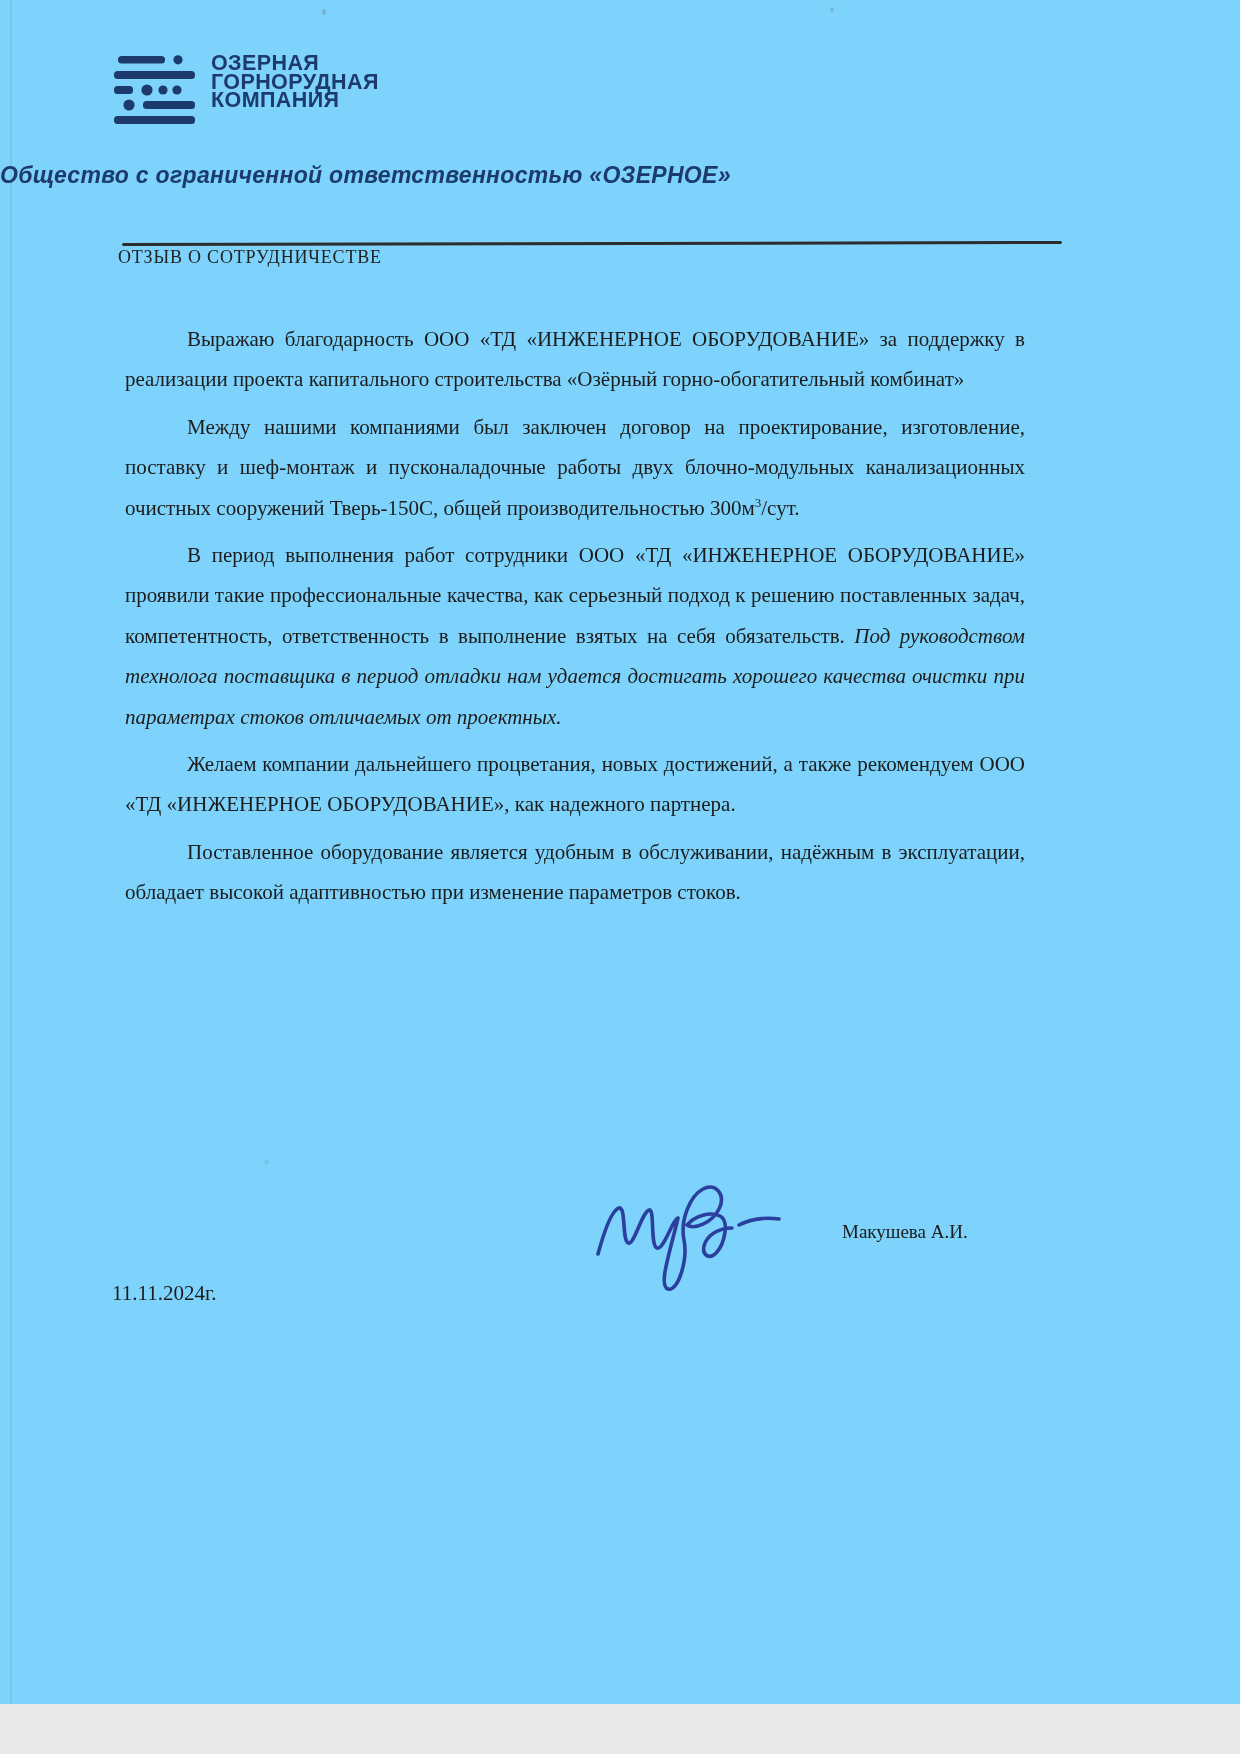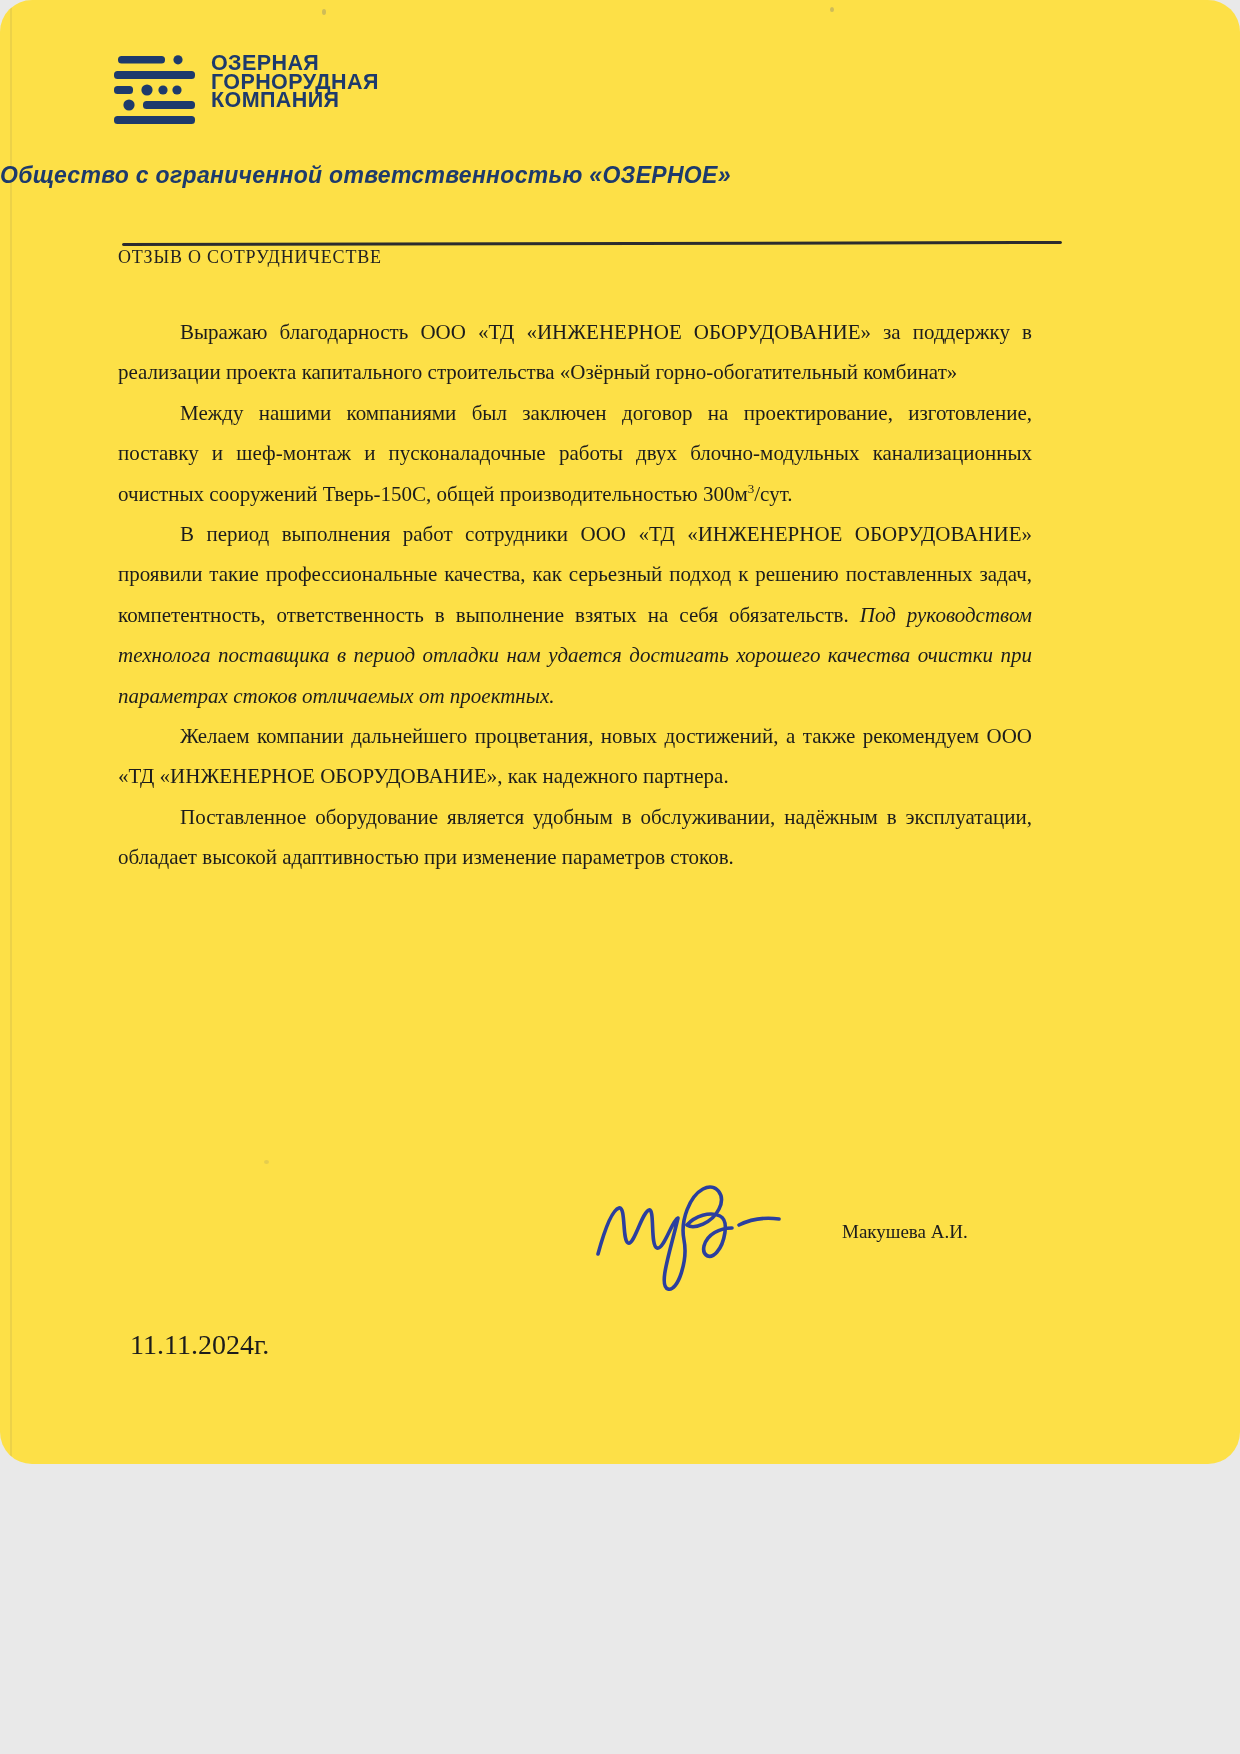--- a/index.html
+++ b/index.html
@@ -1,24 +1,23 @@
 <!DOCTYPE html>
 <html><head>
 <meta charset="utf-8">
 <style>
   html,body{margin:0;padding:0;background:#e9e9e9;}
   .page{
     position:relative;
-    width:1240px;height:1464px;
-    background:#fde047;
+    width:1240px;height:1704px;
+    background:#7dd3fc;
     margin:0 auto;
     overflow:hidden;
     font-family:"Liberation Serif","DejaVu Serif",serif;
     color:#1f1f1f;
-    border-radius:32px;
   }
   
   .edge-line{position:absolute;left:10px;top:0;width:2px;height:1754px;background:rgba(90,90,90,.10);}
   .speck{position:absolute;background:rgba(120,120,120,.35);border-radius:50%;}
   .speck.s1{left:322px;top:9px;width:4px;height:6px;}
   .speck.s2{left:830px;top:7px;width:4px;height:5px;}
   .speck.s3{left:264px;top:1160px;width:5px;height:4px;opacity:.5;}
 
   
   .logo{position:absolute;left:114px;top:52px;display:flex;align-items:flex-start;gap:15px;color:#1d3a6c;}
@@ -36,28 +35,28 @@
   .rule{position:absolute;top:242px;left:122px;width:940px;height:3px;background:#2c2c2e;
         border-radius:2px;transform:rotate(-.12deg);}
 
   .doc-heading{position:absolute;top:247px;left:118px;font-size:18px;letter-spacing:.8px;color:#222;}
 
   
   .body-text{
     position:absolute;top:312px;left:118px;width:914px;
     font-size:21px;line-height:40.4px;text-align:justify;color:#1c1c1c;
   }
-  .body-text p{margin:0;text-indent:62px;}
+  .body-text p{margin:7px;text-indent:62px;}
   .body-text sup{font-size:.62em;line-height:0;vertical-align:super;}
 
   
   .closing{position:absolute;left:118px;top:1221px;font-size:21px;color:#1c1c1c;}
   .sign-svg{position:absolute;left:592px;top:1158px;width:210px;height:140px;}
   .sign-name{position:absolute;left:842px;top:1221px;font-size:19px;color:#1c1c1c;}
-  .sign-date{position:absolute;left:130px;top:1281px;font-size:28px;color:#1c1c1c;margin-top:48px;}
+  .sign-date{position:absolute;left:112px;top:1281px;font-size:21px;color:#1c1c1c;}
 </style>
 </head>
 <body>
 
 <div class="page">
 
   <div class="edge-line"></div>
   <div class="speck s1"></div>
   <div class="speck s2"></div>
   <div class="speck s3"></div>

